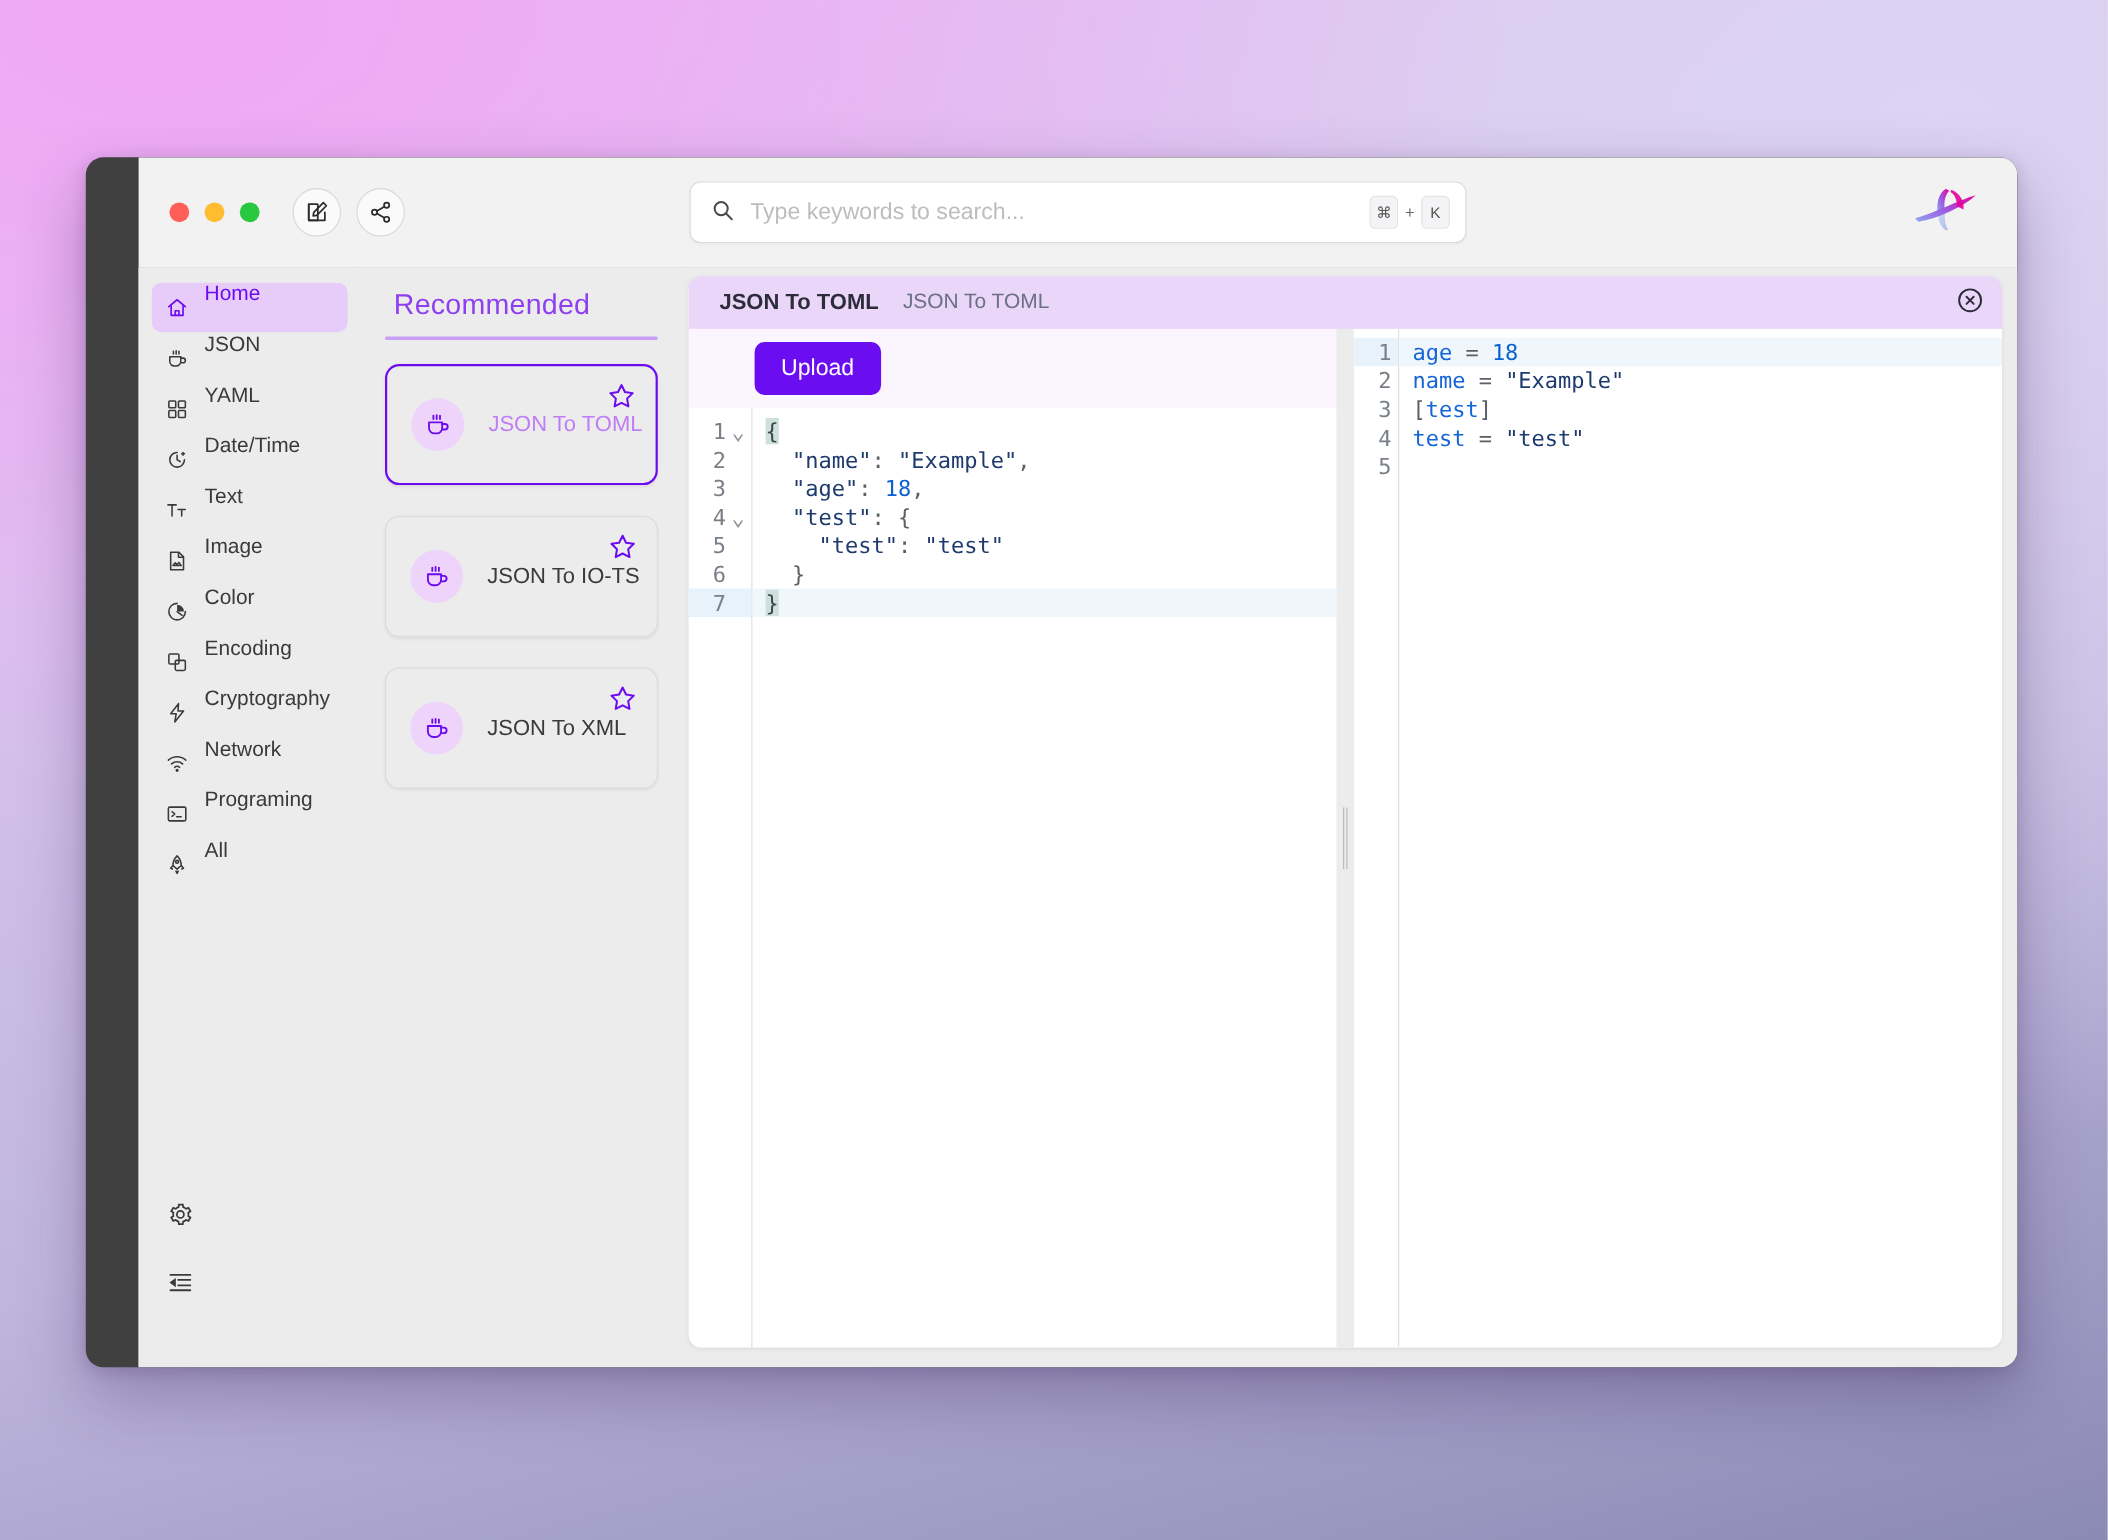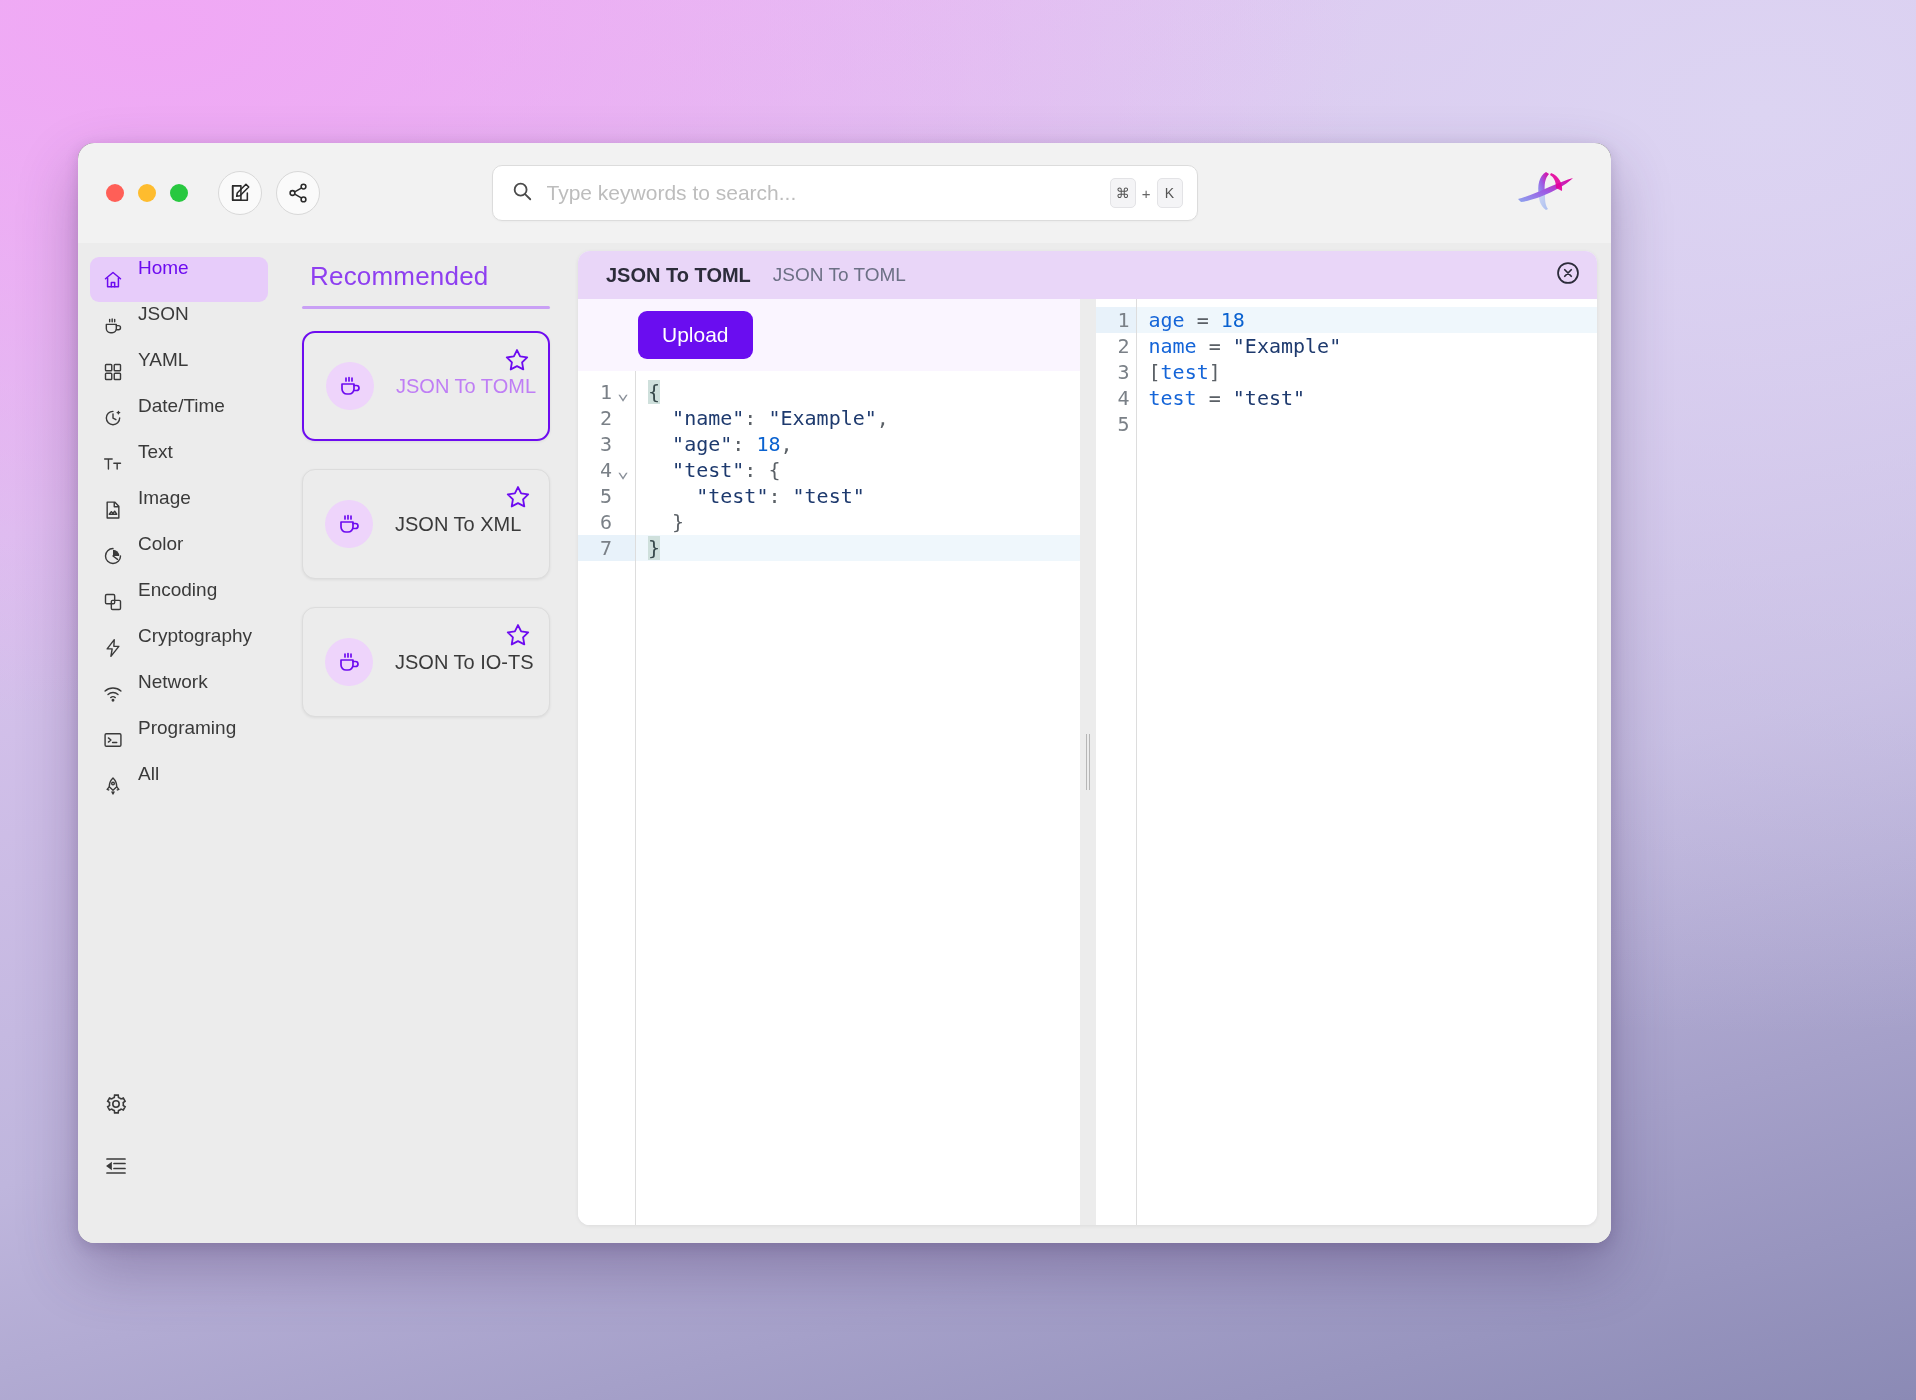--- a/index.html
+++ b/index.html
@@ -16,28 +16,29 @@
       radial-gradient(115% 90% at 8% 2%, #f0a8f5 0%, rgba(240,168,245,0) 55%),
       radial-gradient(120% 110% at 92% 8%, #dcd4f2 0%, rgba(220,212,242,0) 60%),
       linear-gradient(165deg, #e9b9f3 0%, #d9c3ee 28%, #bfb6dd 62%, #8b8ab5 100%);
   }
 
   
   .window {
     position: absolute;
     left: 78px;
     top: 143px;
-    width: 1533px;
+    width: 1756px;
     height: 1100px;
     background: #404040;
     border-radius: 16px;
     box-shadow: 0 26px 60px rgba(60,40,90,0.33), 0 4px 14px rgba(60,40,90,0.18);
     overflow: hidden;
     display: flex;
     flex-direction: column;
+    padding-left: 48px;
   }
 
   
   .titlebar {
     height: 100px;
     flex: 0 0 100px;
     background: #f2f2f2;
     display: flex;
     align-items: center;
     position: relative;
@@ -525,37 +526,37 @@
       </div>
 
       <div class="card">
         <div class="card-ico">
           <svg width="24" height="24" viewBox="0 0 24 24" fill="none" stroke="#6d0bf0" stroke-width="1.7" stroke-linecap="round" stroke-linejoin="round">
               <path d="M4 10h12v5a5 5 0 0 1-5 5H9a5 5 0 0 1-5-5z"></path>
               <path d="M16 11.5h2.5a2.5 2.5 0 0 1 0 5H16"></path>
               <path d="M8 4v3M11 3.5V7M14 4v3"></path>
             </svg>
         </div>
-        <div class="card-label">JSON To XML</div>
+        <div class="card-label">JSON To IO-TS</div>
         <div class="card-star">
           <svg width="26" height="26" viewBox="0 0 24 24" fill="none" stroke="#6d0bf0" stroke-width="1.7" stroke-linejoin="round">
               <path d="M12 2.8l2.9 5.9 6.5.9-4.7 4.6 1.1 6.5-5.8-3-5.8 3 1.1-6.5L2.6 9.6l6.5-.9z"></path>
             </svg>
         </div>
       </div>
 
       <div class="card">
         <div class="card-ico">
           <svg width="24" height="24" viewBox="0 0 24 24" fill="none" stroke="#6d0bf0" stroke-width="1.7" stroke-linecap="round" stroke-linejoin="round">
               <path d="M4 10h12v5a5 5 0 0 1-5 5H9a5 5 0 0 1-5-5z"></path>
               <path d="M16 11.5h2.5a2.5 2.5 0 0 1 0 5H16"></path>
               <path d="M8 4v3M11 3.5V7M14 4v3"></path>
             </svg>
         </div>
-        <div class="card-label">JSON To IO-TS</div>
+        <div class="card-label">JSON To XML</div>
         <div class="card-star">
           <svg width="26" height="26" viewBox="0 0 24 24" fill="none" stroke="#6d0bf0" stroke-width="1.7" stroke-linejoin="round">
               <path d="M12 2.8l2.9 5.9 6.5.9-4.7 4.6 1.1 6.5-5.8-3-5.8 3 1.1-6.5L2.6 9.6l6.5-.9z"></path>
             </svg>
         </div>
       </div>
 
     </div>
 
     <div class="main">

